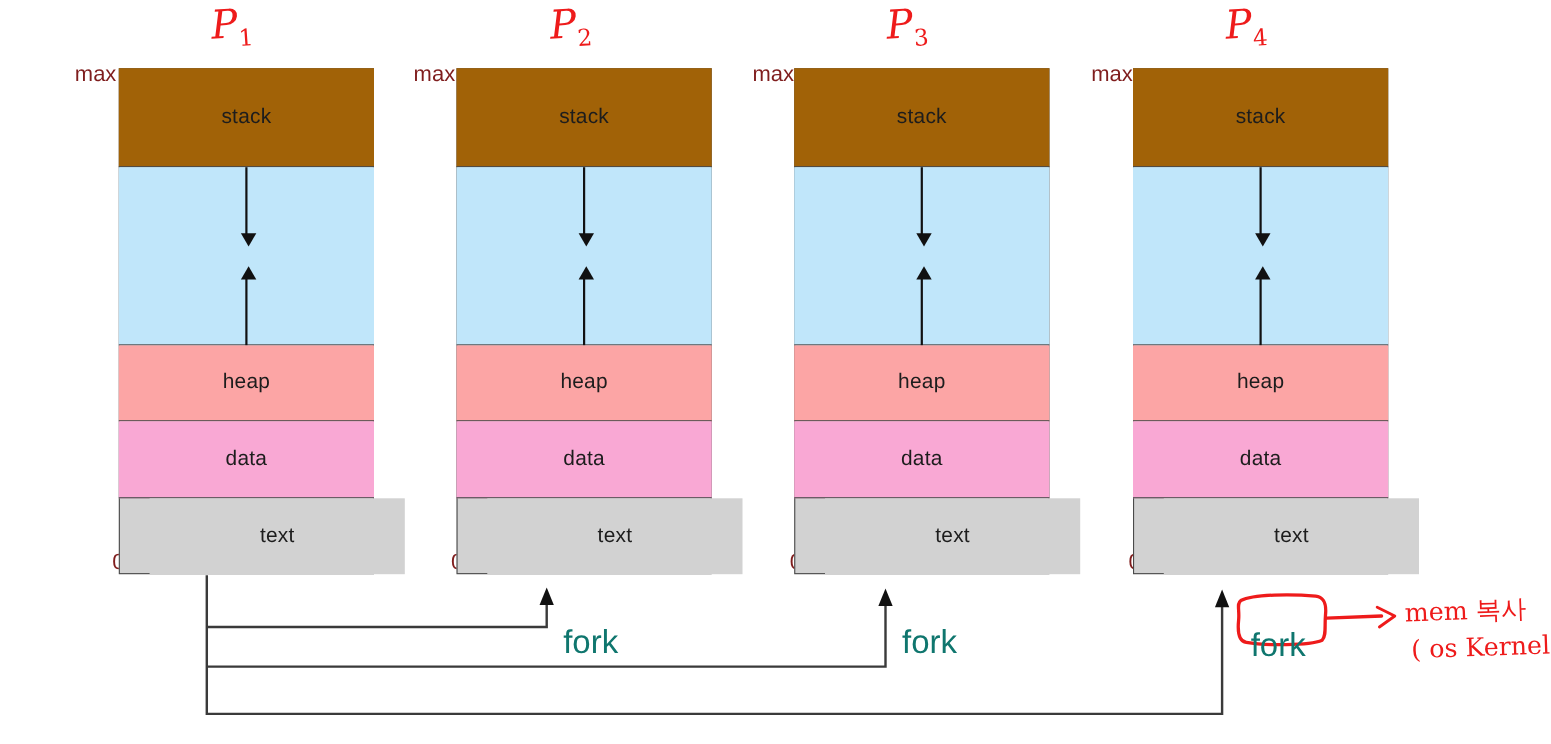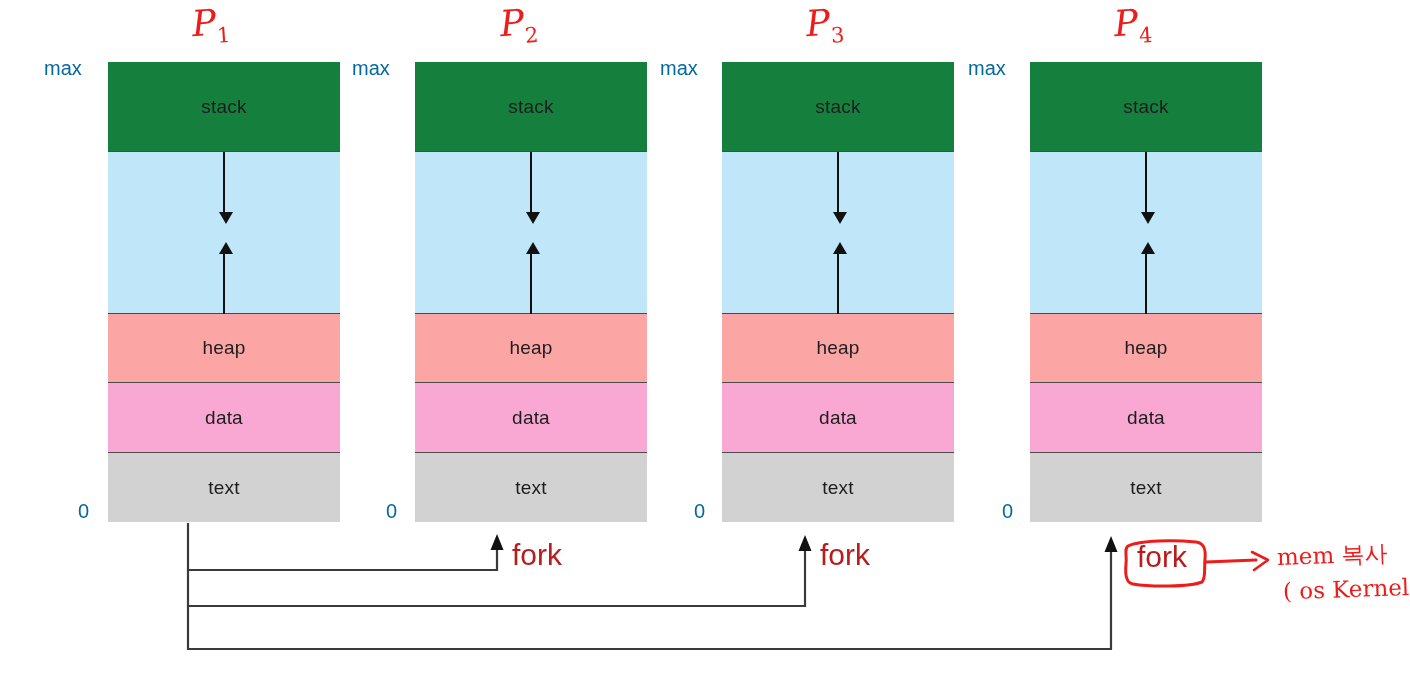--- a/index.html
+++ b/index.html
@@ -42,25 +42,25 @@
     left: 0;
     width: 232px;
     box-sizing: border-box;
     display: flex;
     align-items: center;
     justify-content: center;
     font-size: 19px;
     color: #1d1d1d;
     letter-spacing: 0.2px;
   }
-  .seg-stack  { top: 0px;   height: 90px;  background: #15803d; border-bottom: 1px solid #4a4a4a; }
+  .seg-stack  { top: 0px;   height: 90px;  background: #a16207; border-bottom: 1px solid #4a4a4a; }
   .seg-free   { top: 90px;  height: 162px; background: #c0e6fa; border-bottom: 1px solid #4a4a4a; }
   .seg-heap   { top: 252px; height: 69px;  background: #fca5a5; border-bottom: 1px solid #4a4a4a; }
   .seg-data   { top: 321px; height: 70px;  background: #f9a8d4; border-bottom: 1px solid #4a4a4a; }
-  .seg-text   { top: 391px; height: 69px;  background: #d2d2d2; }
+  .seg-text   { top: 391px; height: 69px;  background: #d2d2d2; margin-left: 28px; }
 
   
   .arrow-down, .arrow-up {
     position: absolute;
     left: 50%;
     width: 0;
   }
   .arrow-down {
     top: 90px;
     height: 61px;
@@ -91,22 +91,23 @@
     width: 0; height: 0;
     border-left: 7px solid transparent;
     border-right: 7px solid transparent;
     border-bottom: 12px solid #111;
   }
 
   
   .axis-label {
     position: absolute;
     font-size: 20px;
-    color: #0369a1;
-    white-space: nowrap;
+    color: #7f1d1d;
+    white-space: nowrap;
+    margin-left: 24px;
   }
   .lab-max { top: 57px; }
   .lab-zero { top: 500px; }
 
   
   .proc-title {
     position: absolute;
     top: 2px;
     font-family: "DejaVu Serif", serif;
     font-size: 36px;
@@ -117,22 +118,23 @@
   }
   .proc-title sub {
     font-size: 21px;
     font-style: normal;
   }
 
   
   .fork-label {
     position: absolute;
     font-size: 30px;
-    color: #b91c1c;
-    white-space: nowrap;
+    color: #0f766e;
+    white-space: nowrap;
+    margin-top: 30px;
   }
 
   
   .red-note {
     position: absolute;
     color: #ee1b1b;
     font-family: "DejaVu Serif", serif;
     font-size: 23px;
     white-space: nowrap;
     transform: rotate(-2deg);

